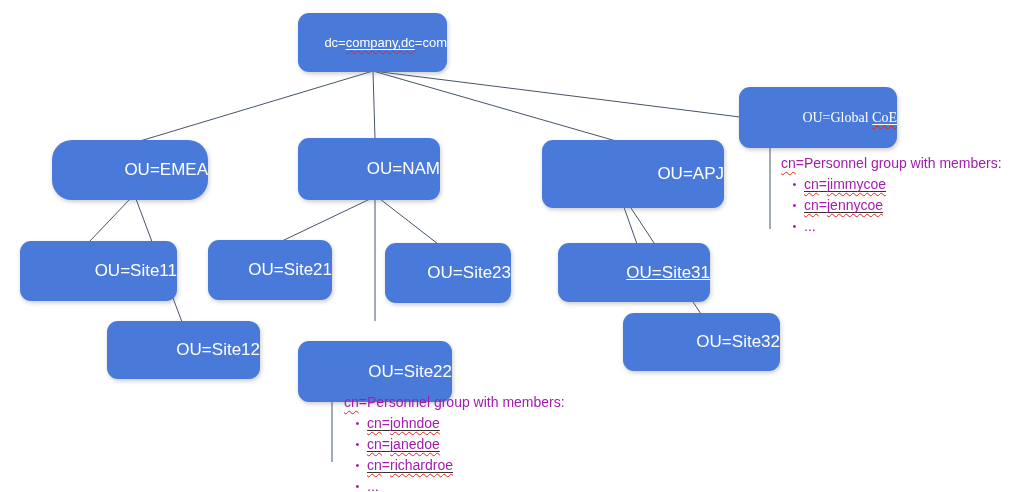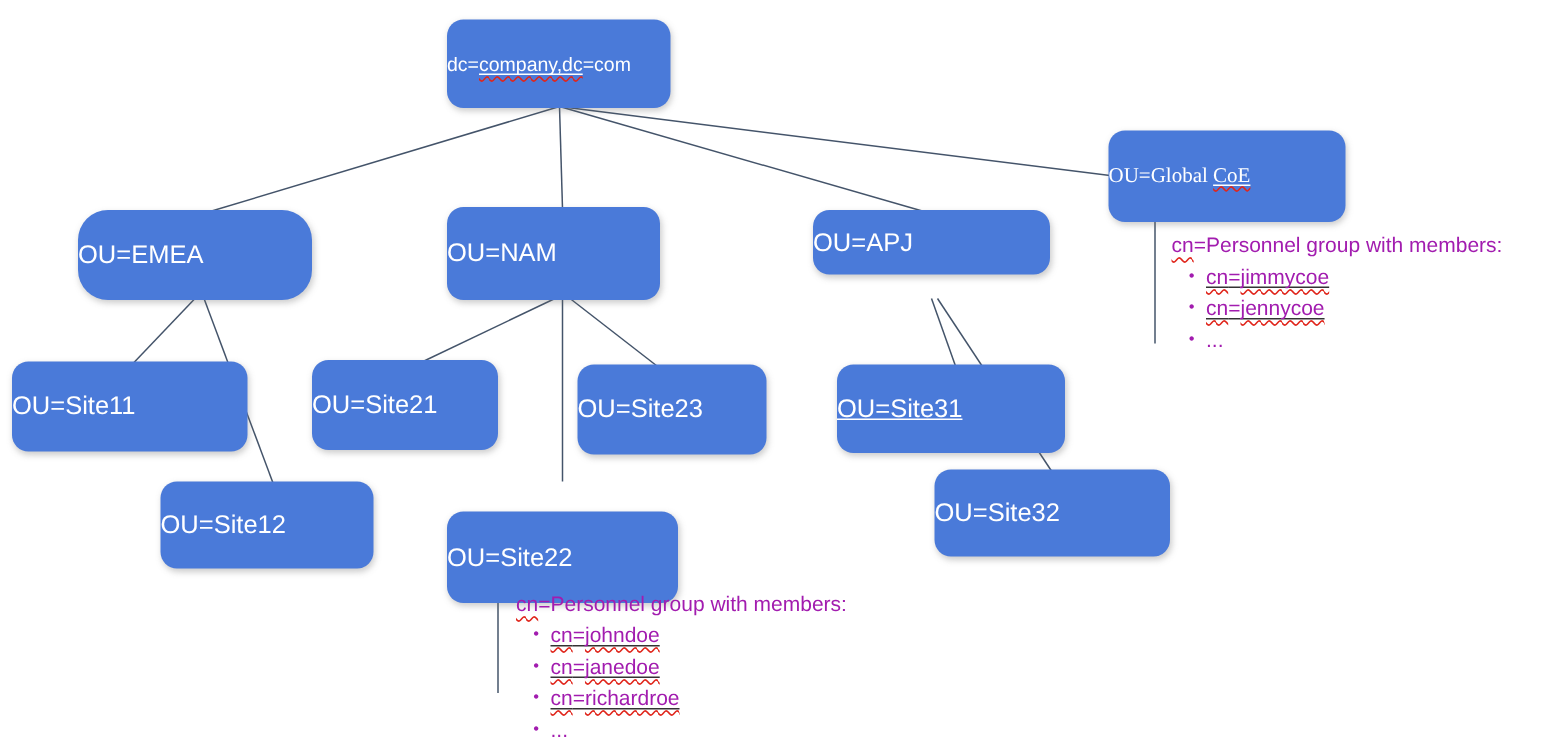--- a/index.html
+++ b/index.html
@@ -7,32 +7,32 @@
     width:1036px;height:492px;position:relative;overflow:hidden;
     background:#ffffff;
     font-family:"Liberation Sans", sans-serif;
   }
   #edges{position:absolute;left:0;top:0;z-index:1;}
   .node{
     position:absolute;z-index:2;
     background:#4A7AD9;
     border-radius:11px;
     color:#ffffff;
-    display:flex;align-items:center;justify-content:flex-start;
+    display:flex;align-items:center;justify-content:flex-end;
     font-size:17px;
     box-shadow:1px 2px 4px rgba(110,110,110,.35);
     white-space:nowrap;
   }
   #n-root{left:298px;top:13px;width:149px;height:59px;font-size:13px;}
   #n-emea{left:52px;top:140px;width:156px;height:60px;border-radius:20px;}
   #n-nam{left:298px;top:138px;width:142px;height:62px;}
-  #n-apj{left:542px;top:140px;width:158px;height:43px;}
+  #n-apj{left:542px;top:140px;width:158px;height:68px;padding-left:24px;}
   #n-globalcoe{left:739px;top:87px;width:158px;height:61px;font-size:14px;font-family:Liberation Serif, serif;}
-  #n-site11{left:8px;top:241px;width:157px;height:60px;}
-  #n-site12{left:107px;top:321px;width:142px;height:58px;}
+  #n-site11{left:20px;top:241px;width:157px;height:60px;}
+  #n-site12{left:107px;top:321px;width:153px;height:58px;}
   #n-site21{left:208px;top:240px;width:124px;height:60px;}
   #n-site22{left:298px;top:320px;width:154px;height:61px;margin-top:21px;}
   #n-site23{left:385px;top:243px;width:126px;height:60px;}
   #n-site31{left:558px;top:243px;width:152px;height:59px;text-decoration:underline;}
   #n-site32{left:623px;top:313px;width:157px;height:58px;}
 
   .note{
     position:absolute;z-index:2;
     color:#a21caf;font-size:14px;text-align:center;
   }

